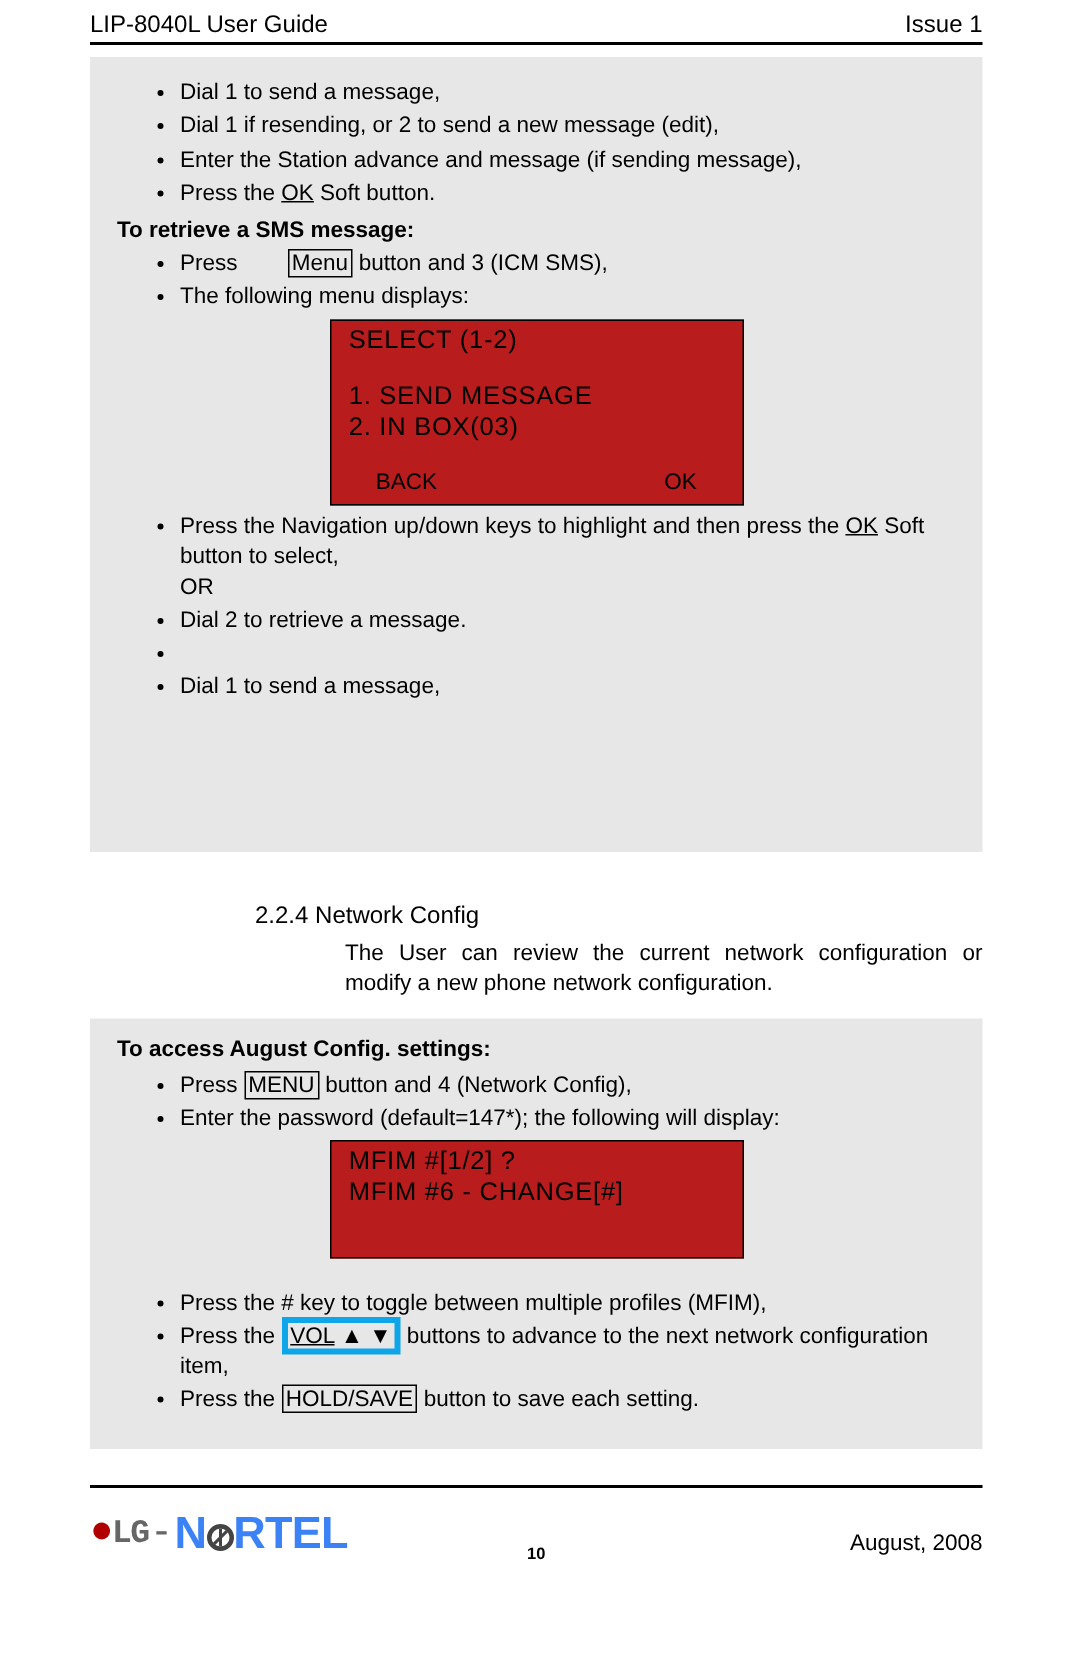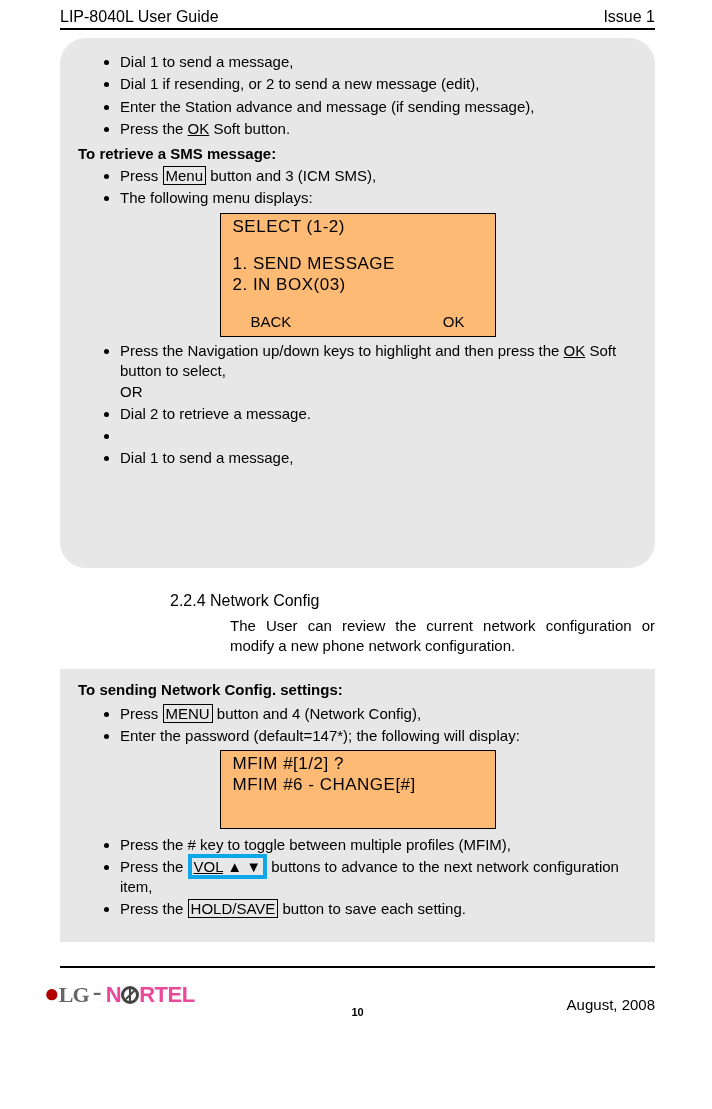--- a/index.html
+++ b/index.html
@@ -27,21 +27,20 @@
   .greybox {
     background: #e7e7e7;
     margin-top: 8px;
     padding: 10px 18px 18px 18px;
     position: relative;
   }
   .greybox.first {
     
     overflow: hidden;
     height: 502px;
-    border-radius: 26px;
   }
   ul.bul {
     list-style-type: disc;
     padding-left: 42px;
     margin: 4px 0;
   }
   ul.bul li {
     margin: 2px 0;
     line-height: 1.35;
   }
@@ -50,42 +49,42 @@
   .boxed {
     border: 1px solid #000;
     padding: 0 2px;
     font-variant: small-caps;
   }
   .boxed2 {
     border: 4px solid #0ea5e9;
     padding: 0 2px;
   }
   .lcd {
-    background: #fdba74;
+    background: #b91c1c;
     border: 1px solid #000;
     width: 250px;
     margin: 4px auto 4px auto;
     padding: 2px 12px 4px 12px;
     font-family: "Arial Narrow", Arial, sans-serif;
     font-size: 17px;
     line-height: 1.25;
     letter-spacing: 0.5px;
   }
   .lcd .row-bottom {
     display: flex;
     justify-content: space-between;
     padding: 4px 18px 0 18px;
     font-family: Verdana, Arial, sans-serif;
     font-size: 15px;
     letter-spacing: 0;
   }
   .section-heading {
     font-family: Verdana, Arial, sans-serif;
     font-size: 16px;
-    margin: 24px 0 6px 110px;
+    margin: 34px 0 6px 110px;
   }
   .section-body {
     margin: 0 0 12px 170px;
     text-align: justify;
     line-height: 1.35;
   }
   .footer {
     margin-top: 24px;
     position: relative;
     height: 70px;
@@ -110,32 +109,33 @@
   }
   .logo {
     position: absolute;
     left: -16px;
     top: 16px;
     display: flex;
     align-items: center;
     gap: 4px;
   }
   .logo-lg {
-    font-family: Liberation Serif, serif;
+    font-family: Liberation Mono, monospace;
     font-weight: bold;
     font-size: 22px;
     color: #666;
     letter-spacing: -1px;
+    margin-left: 16px;
   }
   .logo-lg .dot { color: #b00000; font-size: 26px; line-height: 0; }
   .logo-nortel {
     font-family: Arial, sans-serif;
     font-weight: bold;
-    font-size: 22px;
-    color: #ec4899;
+    font-size: 30px;
+    color: #3b82f6;
     letter-spacing: -0.5px;
   }
   .nortel-o {
     display: inline-block;
     width: 18px; height: 18px;
     border: 3px solid #444;
     border-radius: 50%;
     position: relative;
     top: 2px;
     box-sizing: border-box;
@@ -169,21 +169,21 @@
       <li>Enter the Station advance and message (if sending message),</li>
       <li>
         <span>Press the </span><span class="ul">OK</span><span> Soft button.</span>
       </li>
     </ul>
 
     <div class="bold" style="margin:6px 0 4px 0;">To retrieve a SMS message:</div>
 
     <ul class="bul">
       <li>
-        <span>Press </span><span class="boxed" style="font-variant:normal;">Menu</span><span> button and 3 (ICM SMS),</span>
+        <span>Press </span><span class="boxed" style="font-variant:normal;margin-left:29px;">Menu</span><span> button and 3 (ICM SMS),</span>
       </li>
       <li>The following menu displays:</li>
     </ul>
 
     <div class="lcd">
       <div>SELECT (1-2)</div>
       <div style="height:16px"></div>
       <div>1. SEND MESSAGE</div>
       <div>2. IN BOX(03)</div>
       <div style="height:14px"></div>
@@ -203,29 +203,29 @@
       <li style="min-height:16px;"></li>
       <li>Dial 1 to send a message,</li>
     </ul>
     <div class="cut-line" style="margin-left:42px; overflow:hidden; white-space:nowrap;">Dial 1 if resending, or 2 to send a new message (edit),</div>
   </div>
 
   <div class="section-heading">2.2.4  Network Config</div>
   <div class="section-body">The User can review the current network configuration or modify a new phone network configuration.</div>
 
   <div class="greybox">
-    <div class="bold" style="margin:2px 0 6px 0;">To sending Network Config. settings:</div>
+    <div class="bold" style="margin:2px 0 6px 0;">To access August Config. settings:</div>
     <ul class="bul">
       <li>
         <span>Press </span><span class="boxed">M<span style="font-variant:small-caps;">ENU</span></span><span> button and 4 (Network Config),</span>
       </li>
       <li>Enter the password (default=147*); the following will display:</li>
     </ul>
 
-    <div class="lcd" style="margin-top:0; margin-bottom:6px;">
+    <div class="lcd" style="margin-top:0; margin-bottom:20px;">
       <div>MFIM #[1/2]  ?</div>
       <div>MFIM #6  - CHANGE[#]</div>
       <div style="height:28px"></div>
     </div>
 
     <ul class="bul">
       <li>Press the # key to toggle between multiple profiles (MFIM),</li>
       <li>
         <span>Press the </span><span class="boxed2"><span class="ul">VOL</span> ▲ ▼</span><span> buttons to advance to the next network configuration item,</span>
       </li>

